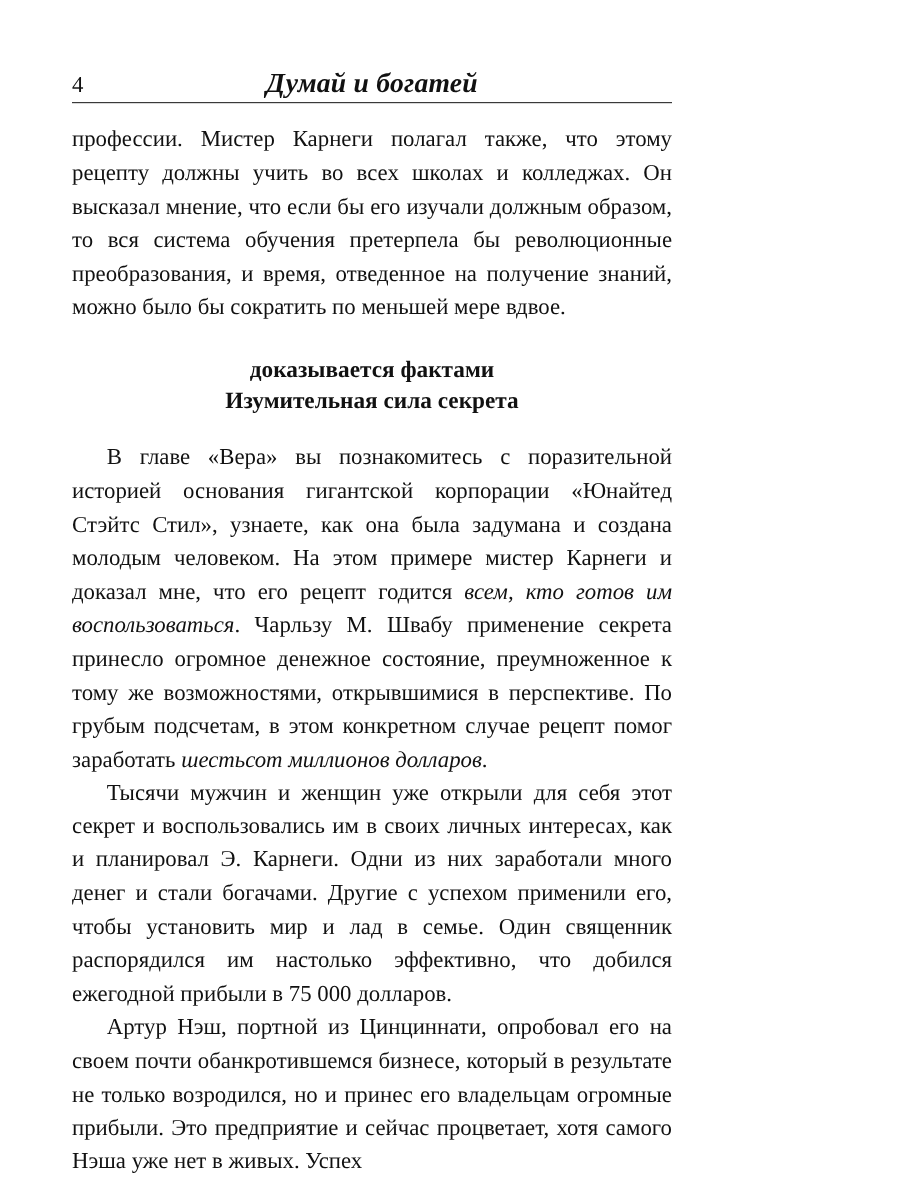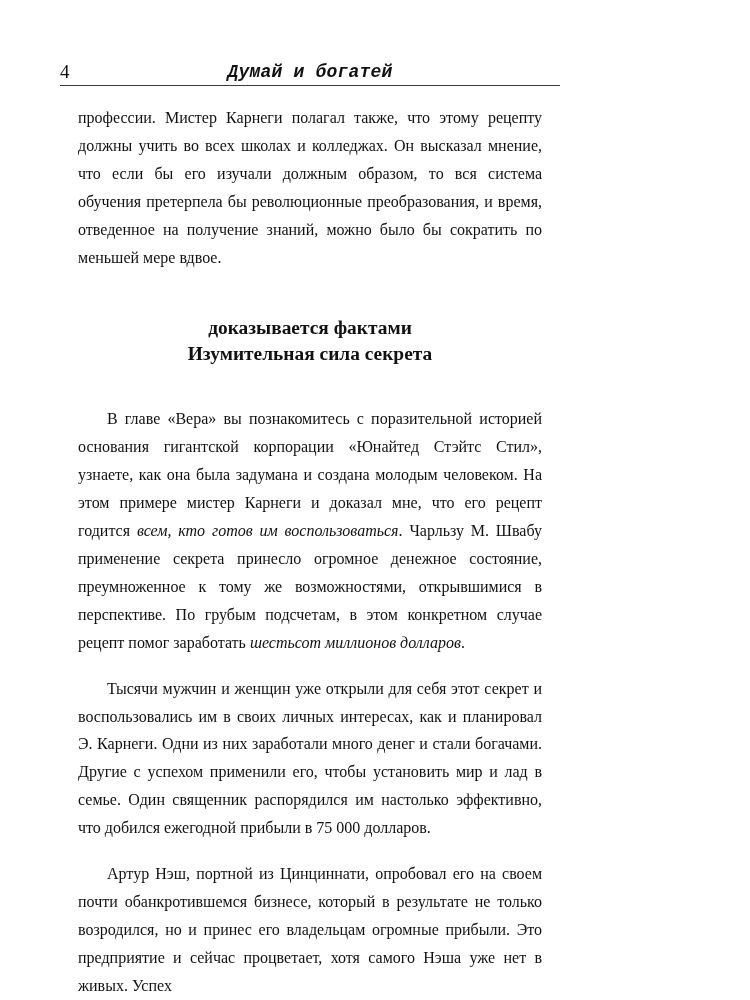--- a/index.html
+++ b/index.html
@@ -47,35 +47,34 @@
     letter-spacing: 0.2px;
   }
   .running-title {
     position: absolute;
     left: 0;
     right: 0;
     bottom: 4px;
     text-align: center;
     font-style: italic;
     font-weight: bold;
-    font-size: 18px;
+    font-size: 23px;
     line-height: 1;
     color: #111111;
     letter-spacing: 0.2px;
-    font-family: Liberation Mono, monospace;
   }
 
   
   .text-column {
     margin-top: 17px;
   }
 
   p.para {
-    margin: 18px;
-    font-size: 16px;
+    margin: 0;
+    font-size: 19px;
     line-height: 27.9px;
     text-align: justify;
     text-justify: inter-word;
     color: #111111;
     hyphens: manual;
     -webkit-hyphens: manual;
   }
   p.para.cont {
     text-indent: 0;
   }

